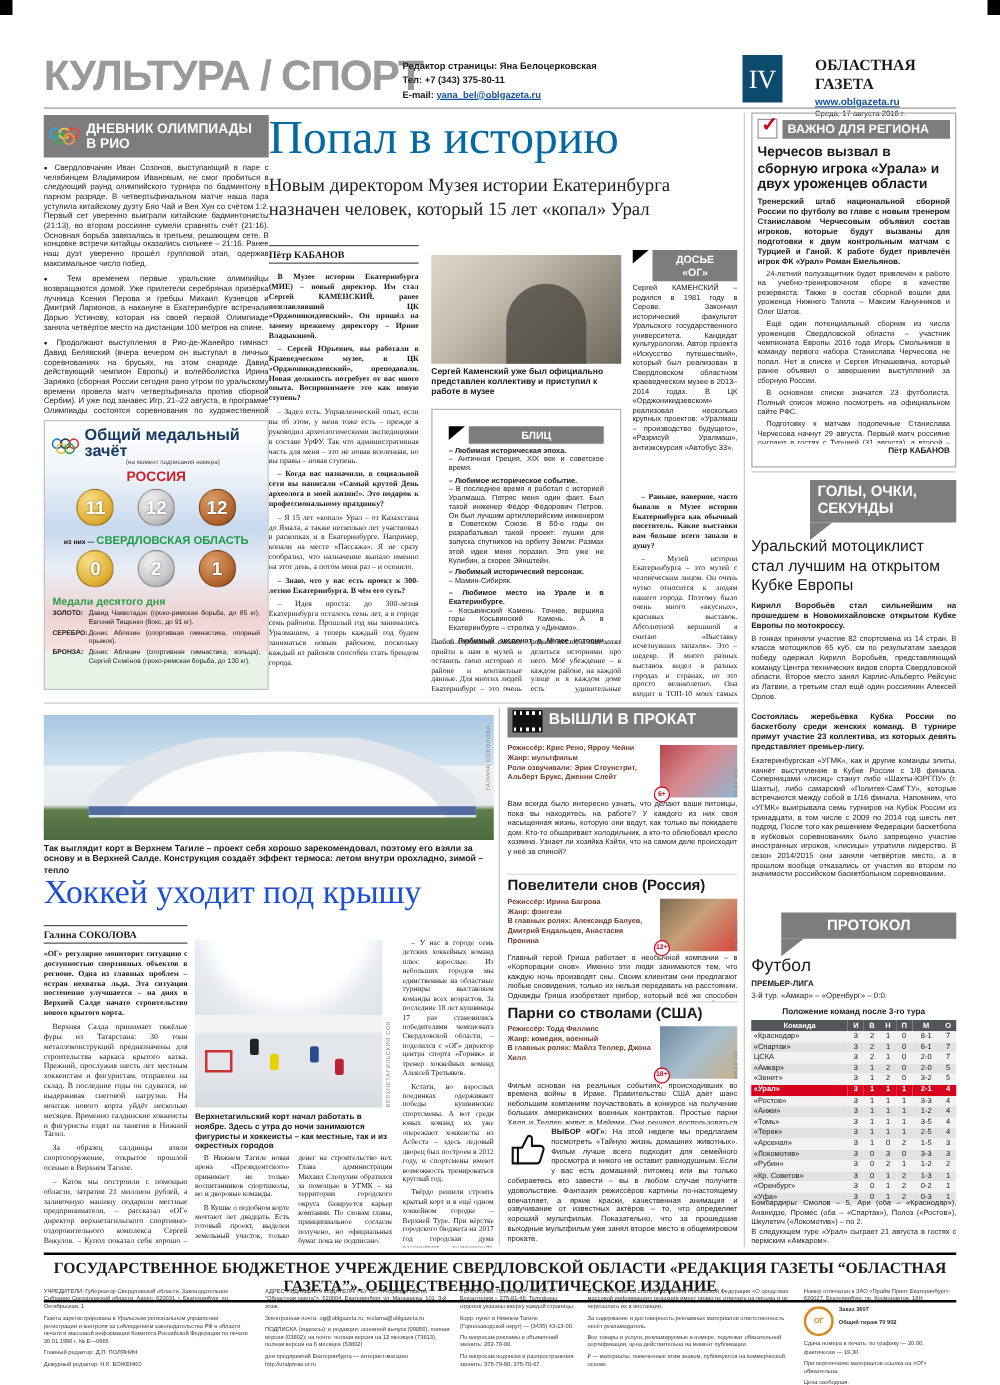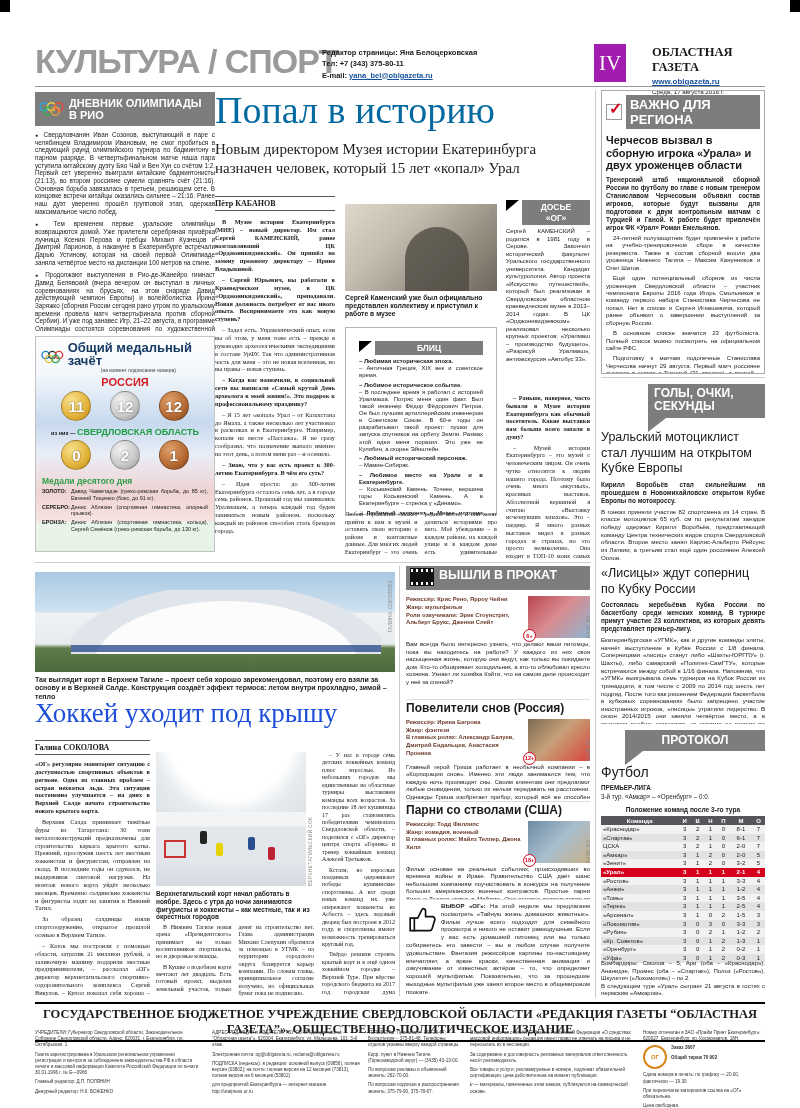--- a/index.html
+++ b/index.html
@@ -12,21 +12,21 @@
   .serif{font-family:"Liberation Serif",serif}
   .link{color:#15509e;text-decoration:underline;font-weight:bold}
   .vcredit{writing-mode:vertical-rl;transform:rotate(180deg);font-size:4.6px;color:#8a8a8a;letter-spacing:.5px}
   .rule{background:#9a9a9a}
   .bar{background:#7d7d7d;color:#fff;font-weight:bold}
   .tri-dn{width:0;height:0;border-top:11px solid #000;border-right:13px solid transparent}
   .tri-dn.gray{border-top-color:#7d7d7d;border-top-width:14px;border-right-width:18px}
   
   #mast-title{left:35px;top:42px;font-size:34px;font-weight:bold;color:#9a9a9a;letter-spacing:-1px}
   #mast-editor{left:322px;top:47px;width:170px;font-size:7.5px;line-height:1.5}
-  #page-num{left:594px;top:44px;width:32px;height:38px;background:#a21caf;color:#fff;font-size:21px;text-align:center;line-height:38px;font-family:"Liberation Serif",serif}
+  #page-num{left:594px;top:44px;width:32px;height:38px;background:#0c4a6e;color:#fff;font-size:21px;text-align:center;line-height:38px;font-family:"Liberation Serif",serif}
   #mast-right{left:652px;top:45px;width:113px}
   #hrule-header{left:35px;top:86px;width:730px;height:1px}
   .trim{position:absolute;top:0;width:10px;height:12px;background:#000}
   
   #diary-hd{left:35px;top:92px;width:180px;height:34px;display:flex;align-items:center;gap:5px;padding:2px 4px}
   #diary-hd .t{font-size:11px;line-height:1.1}
   #diary-items{left:35px;top:131px;width:180px;height:202px;font-size:6.3px;line-height:1.22}
   #diary-items p{margin-bottom:5px}
   #diary-items p::before{content:"● ";font-size:5px}
   
@@ -67,21 +67,21 @@
   
   #vr-right{left:595px;top:90px;width:1px;height:908px;background:#ccc}
   #vr-mid{left:399px;top:566px;width:1px;height:430px;background:#ccc}
   #hr-mid{left:35px;top:562px;width:556px;height:1px;background:#ccc}
   #hr-right{left:601px;top:377px;width:164px;height:1px;background:#ccc}
   
   #region-box{left:601px;top:90px;width:164px;height:284px;border:1px solid #aaa;padding:4px;overflow:hidden}
   #region-hd{display:flex;gap:4px;align-items:center}
   #check-box{width:16px;height:16px;border:1px solid #999;background:#fff;position:relative;flex:none}
   #check-box span{position:absolute;left:2px;top:-6px;color:#d0021b;font-size:16px;font-weight:bold}
-  #region-hd .bar{flex:1;font-size:13px;padding:2px 4px}
+  #region-hd .bar{flex:1;font-size:10px;padding:2px 4px}
   #region-headline{font-size:11px;font-weight:bold;line-height:1.15;margin:5px 0 4px}
   #region-lead{font-size:6.4px;font-weight:bold;line-height:1.25;margin-bottom:3px}
   #region-paras{font-size:6px;line-height:1.24;height:138px;overflow:hidden}
   #region-sig{text-align:right;font-size:6.5px;font-weight:bold;margin-top:2px}
   
   #goals-box{left:648px;top:384px;width:117px;height:34px;font-size:12px;line-height:1.1;padding:3px 6px;text-align:left}
   #goals-tri{left:648px;top:418px}
   .newshl{font-size:12.5px;font-weight:normal;line-height:1.25}
   .newslead{font-size:6.4px;font-weight:bold;line-height:1.25;margin:4px 0 3px}
   .newsbody{font-size:6.1px;line-height:1.25}
@@ -314,21 +314,20 @@
 
 <div class="abs bar" id="goals-box">ГОЛЫ, ОЧКИ, СЕКУНДЫ</div>
 <div class="abs tri-dn gray" id="goals-tri"></div>
 <div class="abs" id="news1">
   <div class="newshl">Уральский мотоциклист стал лучшим на открытом Кубке Европы</div>
   <div class="newslead j">Кирилл Воробьёв стал сильнейшим на прошедшем в Новомихайловске открытом Кубке Европы по мотокроссу.</div>
   <div class="newsbody j">В гонках приняли участие 82 спортсмена из 14 стран. В классе мотоциклов 65 куб. см по результатам заездов победу одержал Кирилл Воробьёв, представляющий команду Центра технических видов спорта Свердловской области. Второе место занял Карлис-Альберто Рейсунс из Латвии, а третьим стал ещё один россиянин Алексей Орлов.</div>
 
 </div>
 <div class="abs" id="news2">
-  <div class="newshl">«Лисицы» ждут соперниц по Кубку России</div>
   <div class="newslead j">Состоялась жеребьёвка Кубка России по баскетболу среди женских команд. В турнире примут участие 23 коллектива, из которых девять представляет премьер-лигу.</div>
   <div class="newsbody j">Екатеринбургская «УГМК», как и другие команды элиты, начнёт выступление в Кубке России с 1/8 финала. Соперницами «лисиц» станут либо «Шахты-ЮРГПУ» (г. Шахты), либо самарский «Политех-СамГТУ», которые встречаются между собой в 1/16 финала. Напомним, что «УГМК» выигрывала семь турниров на Кубок России из тринадцати, в том числе с 2009 по 2014 год шесть лет подряд. После того как решением Федерации баскетбола в кубковых соревнованиях было запрещено участие иностранных игроков, «лисицы» утратили лидерство. В сезон 2014/2015 они заняли четвёртое место, а в прошлом вообще отказались от участия во втором по значимости российском баскетбольном соревновании.</div>
 
 </div>
 
 <div class="abs bar" id="proto-bar">ПРОТОКОЛ</div>
 <div class="abs tri-dn gray" id="proto-tri"></div>
 <div class="abs" id="proto-sport">Футбол</div>
 <div class="abs" id="proto-league">
   <span class="b">ПРЕМЬЕР-ЛИГА</span><br>

